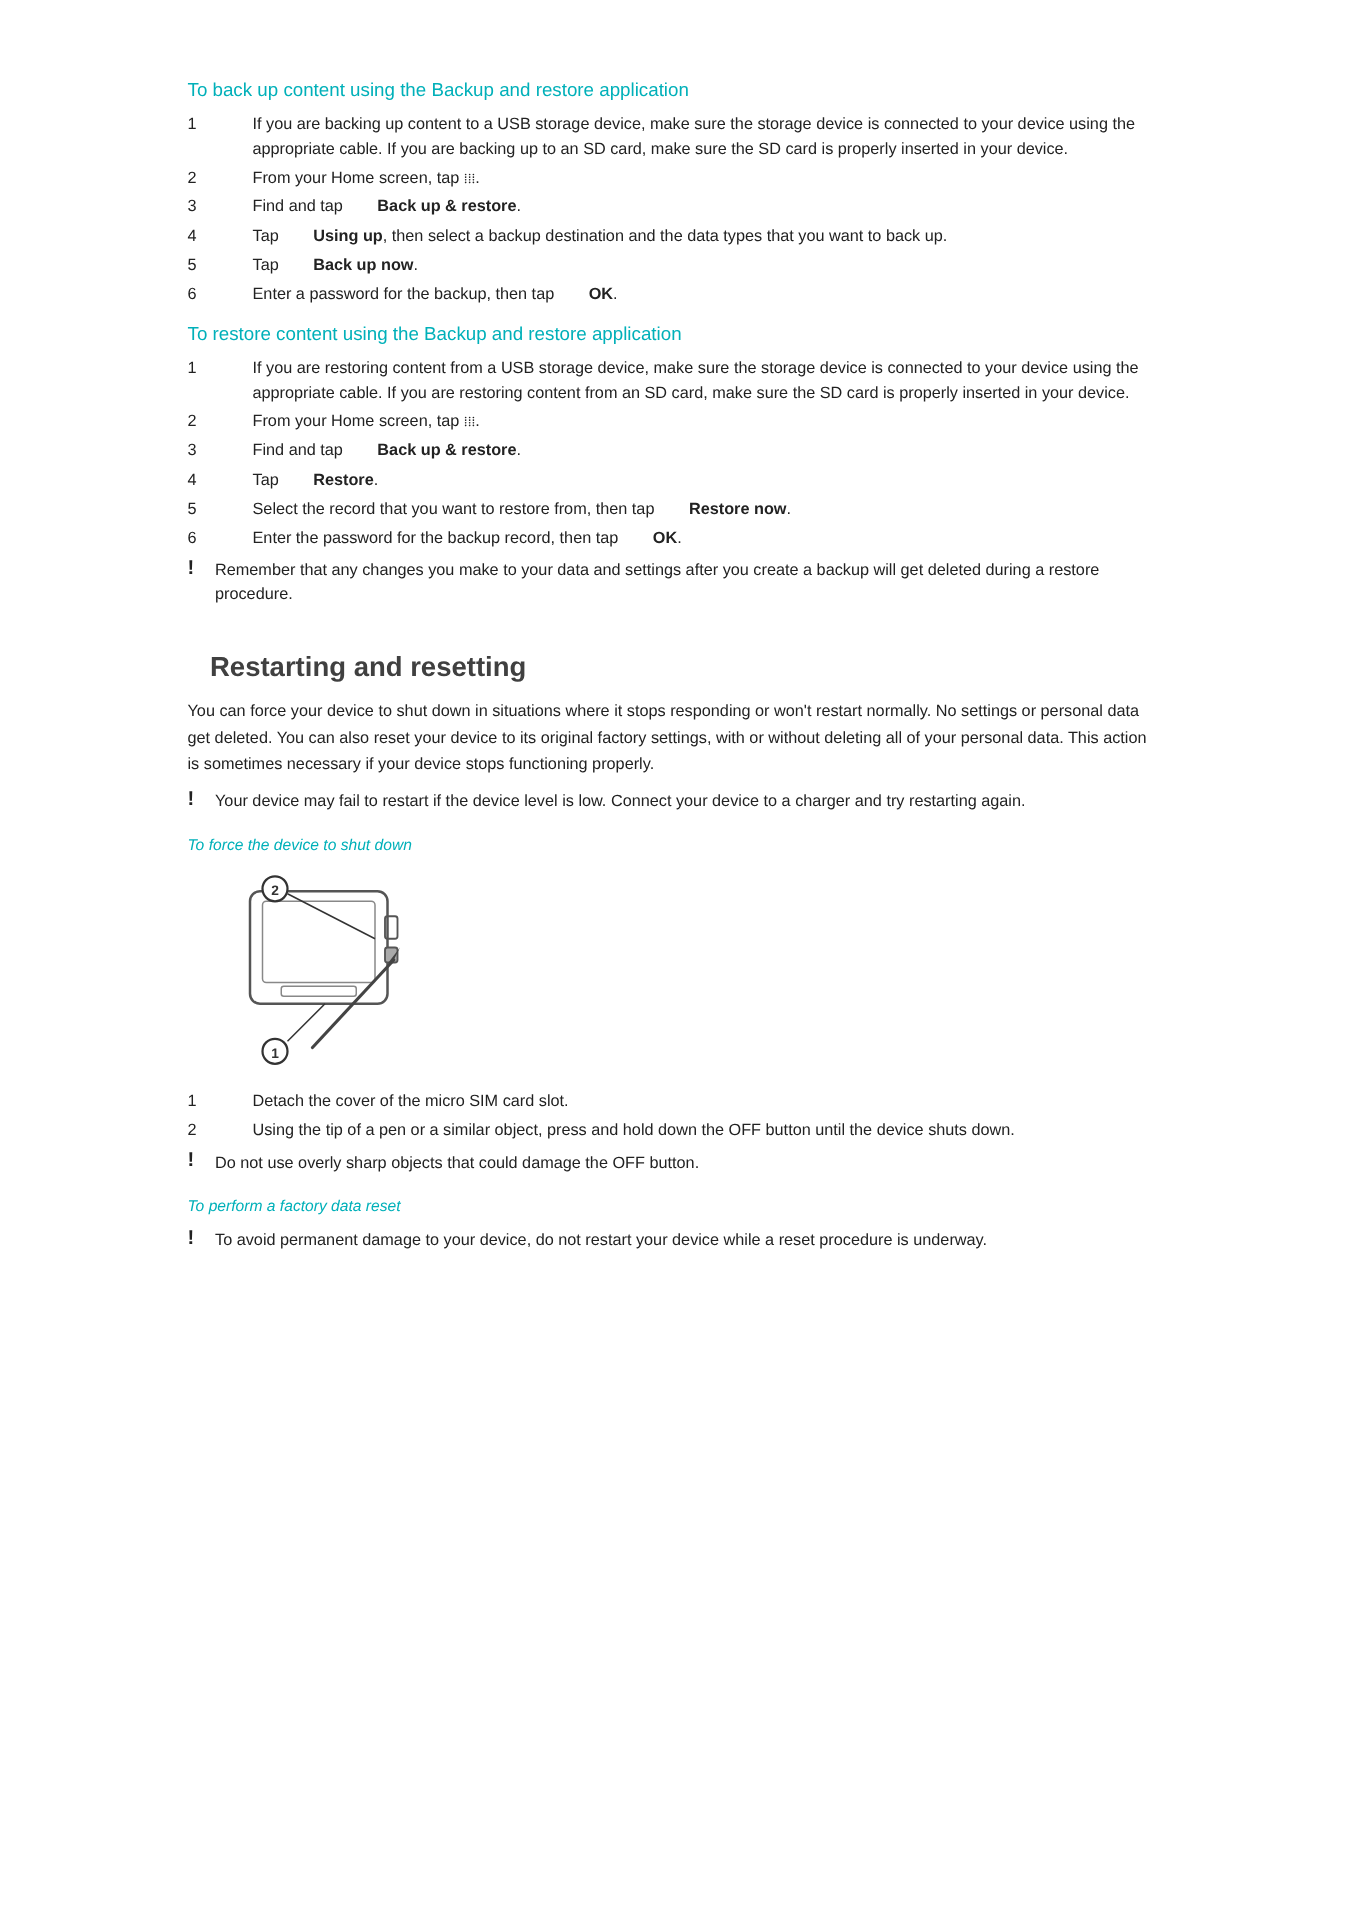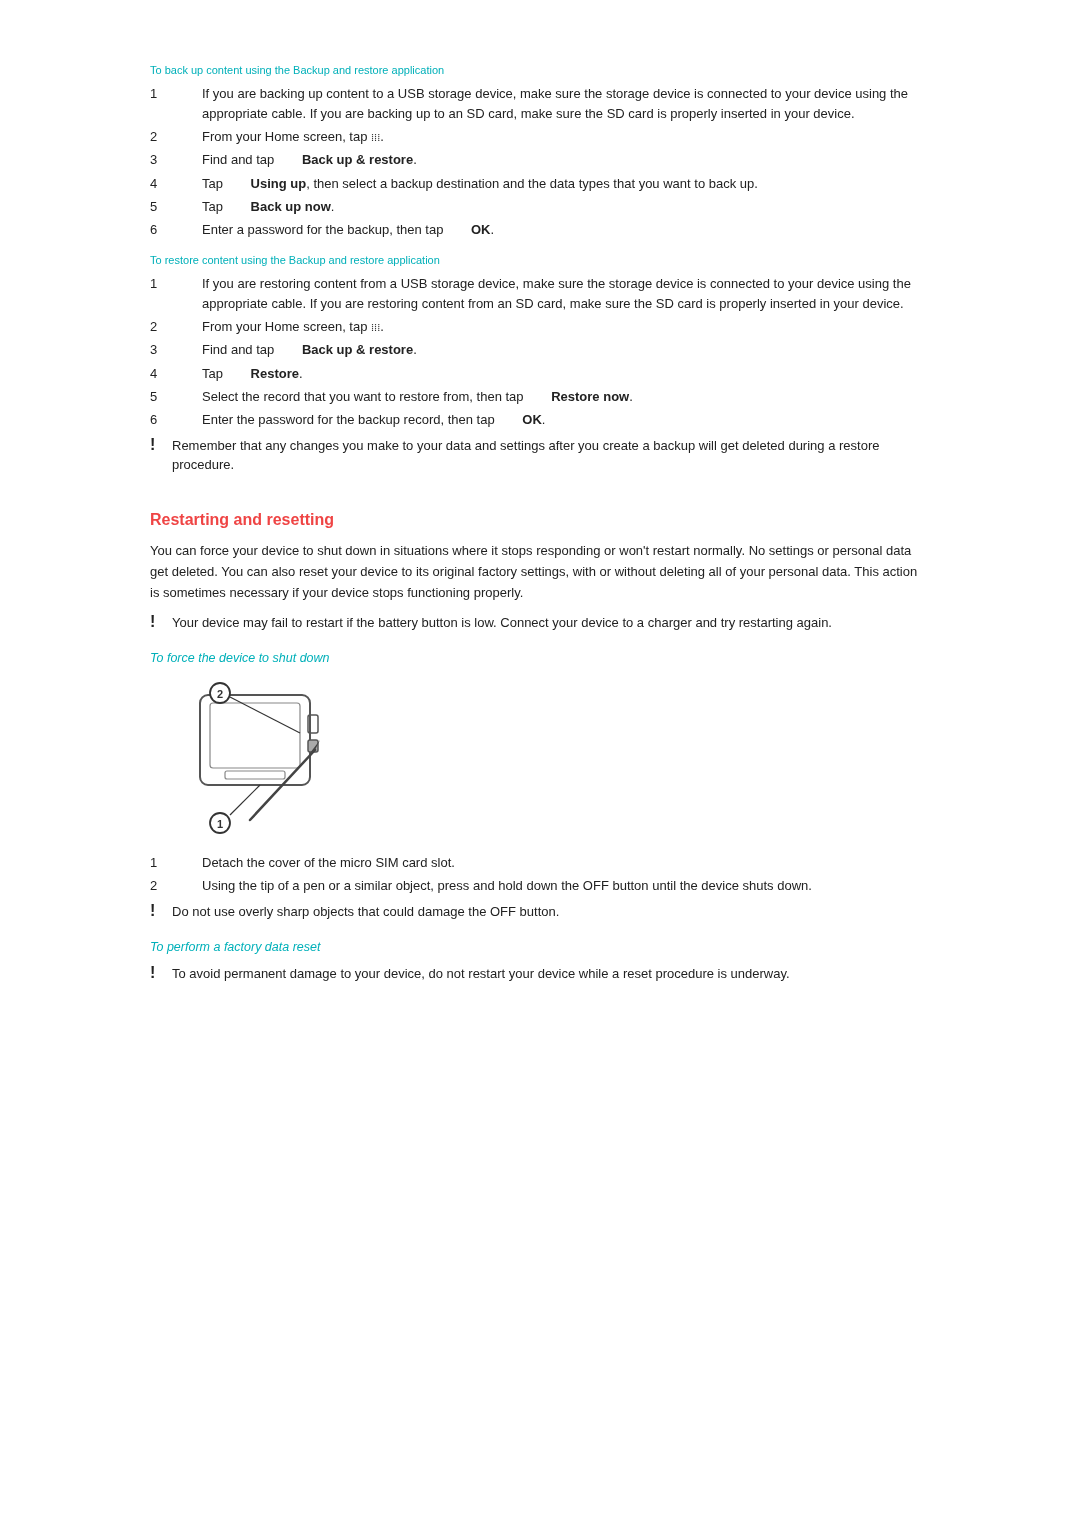--- a/index.html
+++ b/index.html
@@ -12,21 +12,21 @@
       min-height: 1527px;
       position: relative;
     }
     .page {
       width: 780px;
       margin: 0 auto;
       padding: 60px 0 80px 0;
     }
     .section-heading {
       color: #00b0b9;
-      font-size: 11px;
+      font-size: 15px;
       margin-bottom: 8px;
       margin-top: 4px;
     }
     ol {
       margin-left: 0;
       padding-left: 0;
       list-style: none;
       margin-bottom: 6px;
     }
     ol li {
@@ -58,25 +58,26 @@
     }
     .note-text {
       flex: 1;
       line-height: 1.5;
       font-size: 13px;
     }
     .section-gap {
       margin-top: 14px;
     }
     .main-title {
-      font-size: 16px;
+      font-size: 22px;
       font-weight: bold;
       margin-top: 36px;
       margin-bottom: 12px;
-      color: #ef4444;
+      color: #404040;
+      margin-left: 18px;
     }
     .main-desc {
       font-size: 13px;
       line-height: 1.6;
       margin-bottom: 10px;
     }
     .sub-heading {
       color: #00b0b9;
       font-size: 12.5px;
       margin-bottom: 10px;
@@ -173,21 +174,21 @@
     <span class="note-icon">!</span>
     <span class="note-text">Remember that any changes you make to your data and settings after you create a backup will get deleted during a restore procedure.</span>
   </div>
 
   <div class="main-title">Restarting and resetting</div>
 
   <div class="main-desc">You can force your device to shut down in situations where it stops responding or won't restart normally. No settings or personal data get deleted. You can also reset your device to its original factory settings, with or without deleting all of your personal data. This action is sometimes necessary if your device stops functioning properly.</div>
 
   <div class="note-row">
     <span class="note-icon">!</span>
-    <span class="note-text">Your device may fail to restart if the battery button is low. Connect your device to a charger and try restarting again.</span>
+    <span class="note-text">Your device may fail to restart if the device level is low. Connect your device to a charger and try restarting again.</span>
   </div>
 
   <div class="sub-heading">To force the device to shut down</div>
 
   <div class="device-diagram">
     <svg width="180" height="160" viewBox="0 0 180 160" xmlns="http://www.w3.org/2000/svg">
 
       <rect x="30" y="20" width="110" height="90" rx="8" ry="8" fill="none" stroke="#555" stroke-width="2"></rect>
 
       <rect x="40" y="28" width="90" height="65" rx="3" ry="3" fill="none" stroke="#888" stroke-width="1.2"></rect>

